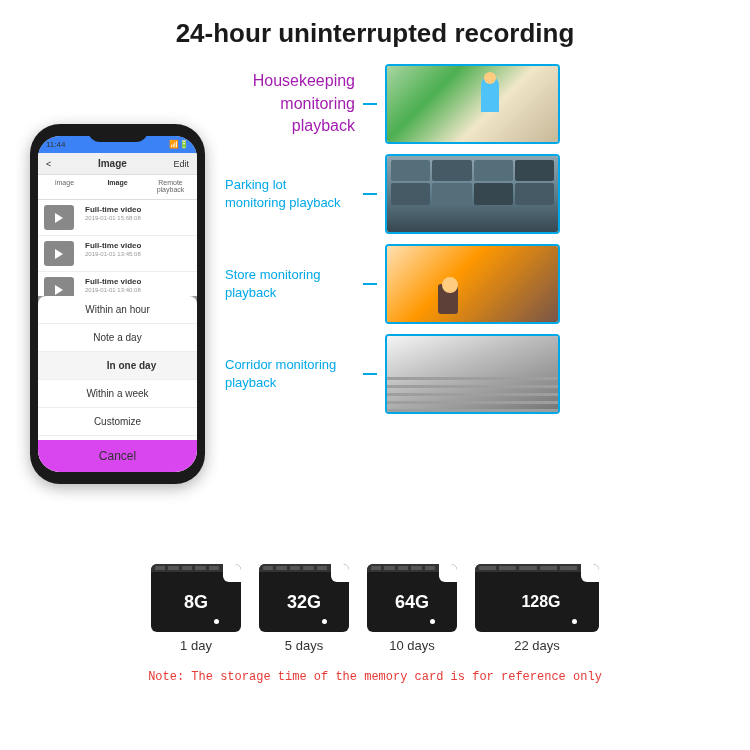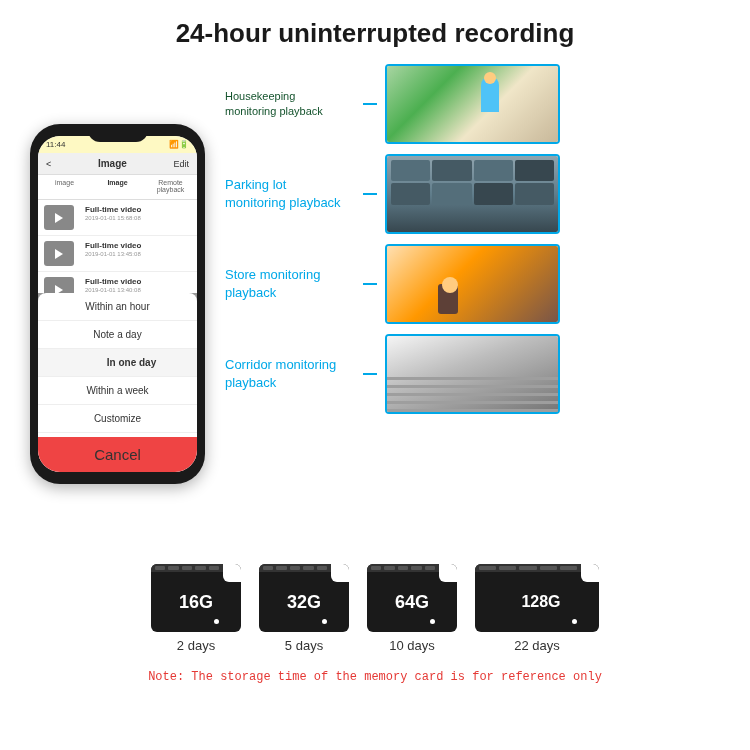--- a/index.html
+++ b/index.html
@@ -64,21 +64,21 @@
 
     .phone-screen {
       background: #f5f5f5;
       border-radius: 22px;
       height: 100%;
       overflow: hidden;
       position: relative;
     }
 
     .phone-status-bar {
-      background: #fef9c3;
+      background: #3b82f6;
       padding: 4px 8px;
       display: flex;
       justify-content: space-between;
       align-items: center;
       font-size: 8px;
       color: #333;
     }
 
     .phone-nav-bar {
       background: #f0f0f0;
@@ -188,23 +188,23 @@
 
     .dropdown-item.selected {
       background: #f5f5f5;
       font-weight: bold;
       padding-left: 40px;
     }
 
     .dropdown-cancel {
       padding: 9px;
       text-align: center;
-      font-size: 15px;
-      color: #333;
-      background: #ef4444;
+      font-size: 12px;
+      color: #333;
+      background: #d946ef;
       margin-top: 4px;
     }
 
     
     .monitoring-section {
       flex: 1;
       display: flex;
       flex-direction: column;
       gap: 6px;
       padding: 5px 0;
@@ -424,21 +424,21 @@
             <div class="dropdown-cancel">Cancel</div>
           </div>
         </div>
       </div>
     </div>
   </div>
 
   <div class="monitoring-section">
 
     <div class="monitoring-item">
-      <div class="monitoring-label" style="color:#14532d; font-size:11px; line-height:1.4;">Housekeeping<br>monitoring playback</div>
+      <div class="monitoring-label" style="color:#a21caf; font-size:16px; line-height:1.4;text-align:right;">Housekeeping<br>monitoring playback</div>
       <div style="width:14px; height:2px; background:#00a8e8; flex-shrink:0;"></div>
       <div class="monitoring-image">
         <div class="img-housekeeping" style="background: linear-gradient(135deg, #a8d5a2 0%, #4caf50 30%, #f0e6c8 60%, #c8b89a 100%); position:relative;">
 
           <div style="position:absolute; top:15%; left:55%; width:18px; height:35px; background:#4fc3f7; border-radius:8px 8px 0 0;"></div>
           <div style="position:absolute; top:8%; left:57%; width:12px; height:12px; background:#ffcc80; border-radius:50%;"></div>
         </div>
       </div>
     </div>
 
@@ -480,35 +480,35 @@
         </div>
       </div>
     </div>
 
   </div>
 </div>
 
 <div class="sdcard-section">
   <div class="sdcard-row">
 
-
     <div class="sdcard-item">
       <div class="sdcard-visual">
         <div class="sdcard-notch">
           <div class="sdcard-notch-line"></div>
           <div class="sdcard-notch-line"></div>
           <div class="sdcard-notch-line"></div>
           <div class="sdcard-notch-line"></div>
           <div class="sdcard-notch-line"></div>
         </div>
-        <span class="sdcard-label">16G</span>
+        <span class="sdcard-label">8G</span>
         <div class="sdcard-dot"></div>
       </div>
-      <div class="sdcard-days">2 days</div>
-    </div>
+      <div class="sdcard-days">1 day</div>
+    </div>
+
 
     <div class="sdcard-item">
       <div class="sdcard-visual">
         <div class="sdcard-notch">
           <div class="sdcard-notch-line"></div>
           <div class="sdcard-notch-line"></div>
           <div class="sdcard-notch-line"></div>
           <div class="sdcard-notch-line"></div>
           <div class="sdcard-notch-line"></div>
         </div>

